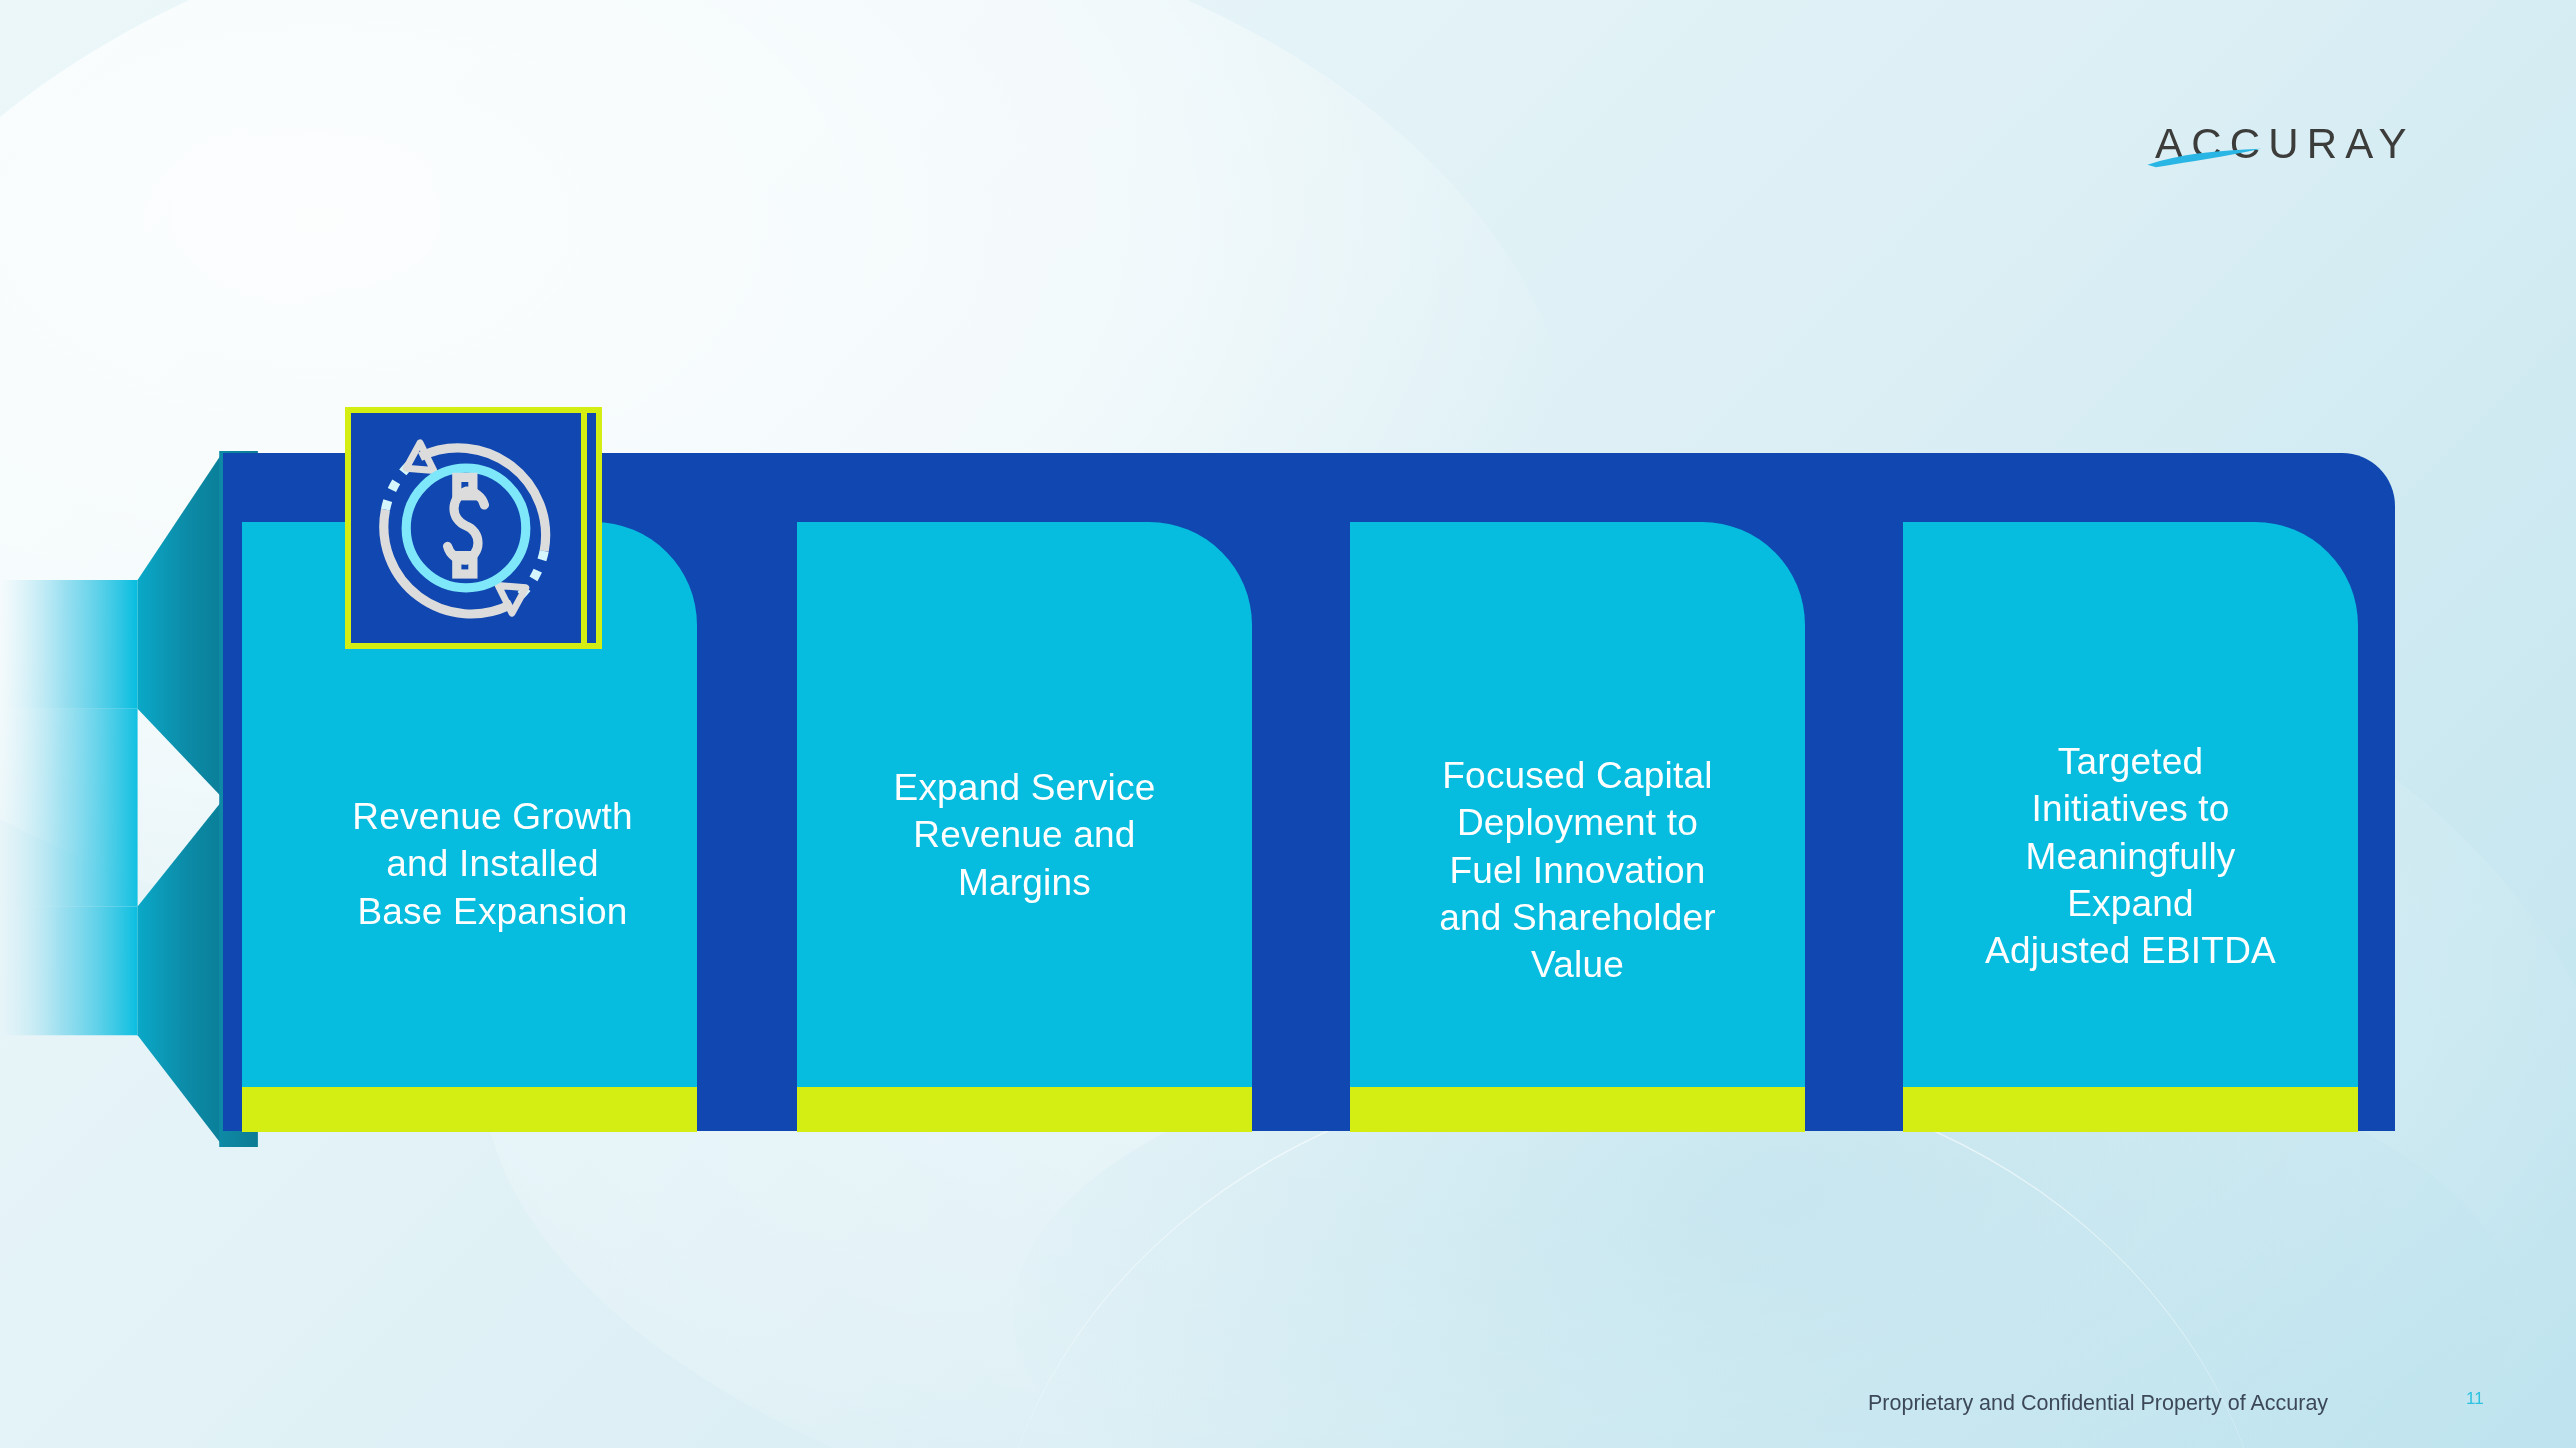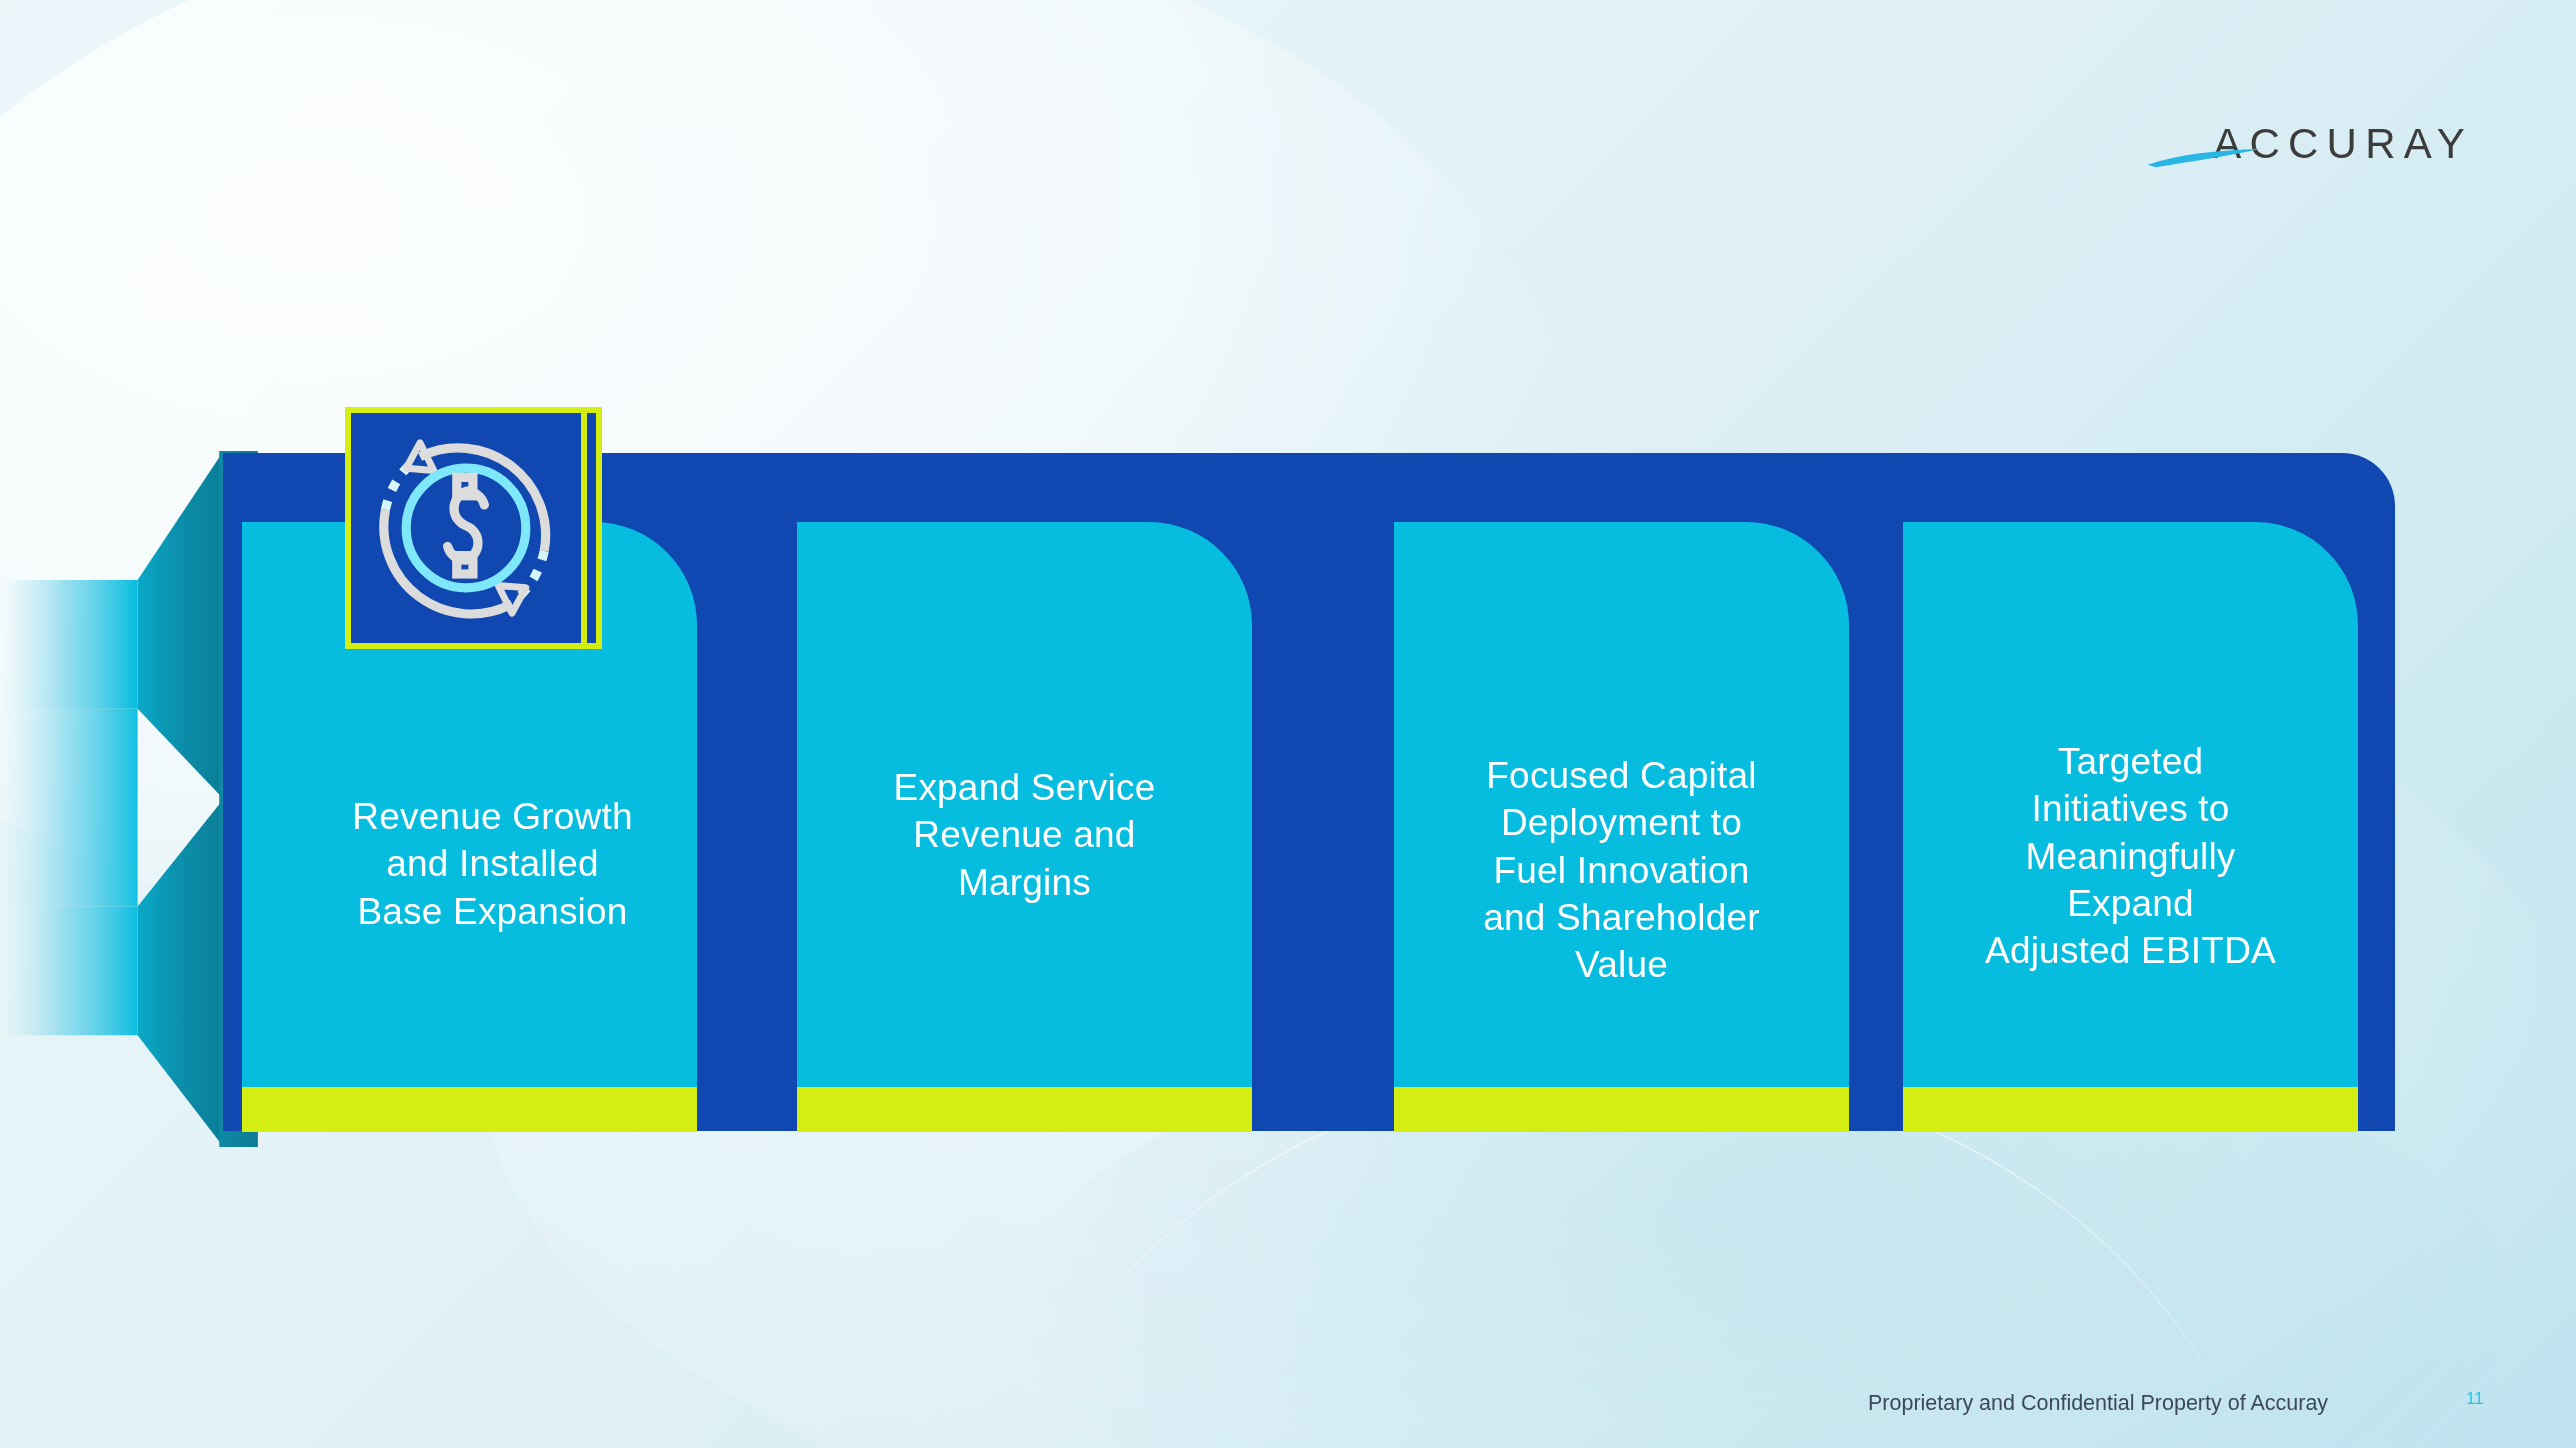--- a/index.html
+++ b/index.html
@@ -41,21 +41,21 @@
     position:absolute;left:165px;top:86px;
     font-size:53px;font-weight:700;letter-spacing:-0.3px;
     color:#3C3C3B;white-space:nowrap;
   }
   .logo{
     position:absolute;left:2155px;top:120px;width:318px;height:50px;
   }
   .logo-word{
     position:absolute;left:0;top:0;width:100%;
     font-size:42px;font-weight:400;letter-spacing:8.2px;
-    color:#3C3C3B;white-space:nowrap;text-align:right;
+    color:#3C3C3B;white-space:nowrap;text-align:left;
   }
   .logo-swoosh{position:absolute;left:-10.3px;top:27px;width:120px;height:22px;}
 
   
   .ribbon{position:absolute;left:0px;top:451px;width:258px;height:696px;}
   .ribbon svg{display:block;}
 
   
   .band{
     position:absolute;left:223px;top:453px;width:2172px;height:678px;
@@ -86,21 +86,21 @@
     position:absolute;top:-46px;width:242px;height:242px;
     background:#1047B0;
     border:6px solid #D4ED12;
     box-sizing:border-box;
   }
   .icon-tile svg{display:block;width:100%;height:100%;}
 
   
   .card-0{left:19px;}
   .card-1{left:574px;}
-  .card-2{left:1127px;margin-left:44px;}
+  .card-2{left:1127px;}
   .card-3{left:1680px;}
   .tile-0{left:137px;}
   .tile-1{left:122px;}
   .tile-2{left:122px;}
   .tile-3{left:122px;}
 
   .txt-0{top:271px;padding-left:23px;}
   .txt-1{top:242px;}
   .txt-2{top:230px;}
   .txt-3{top:216px;}

